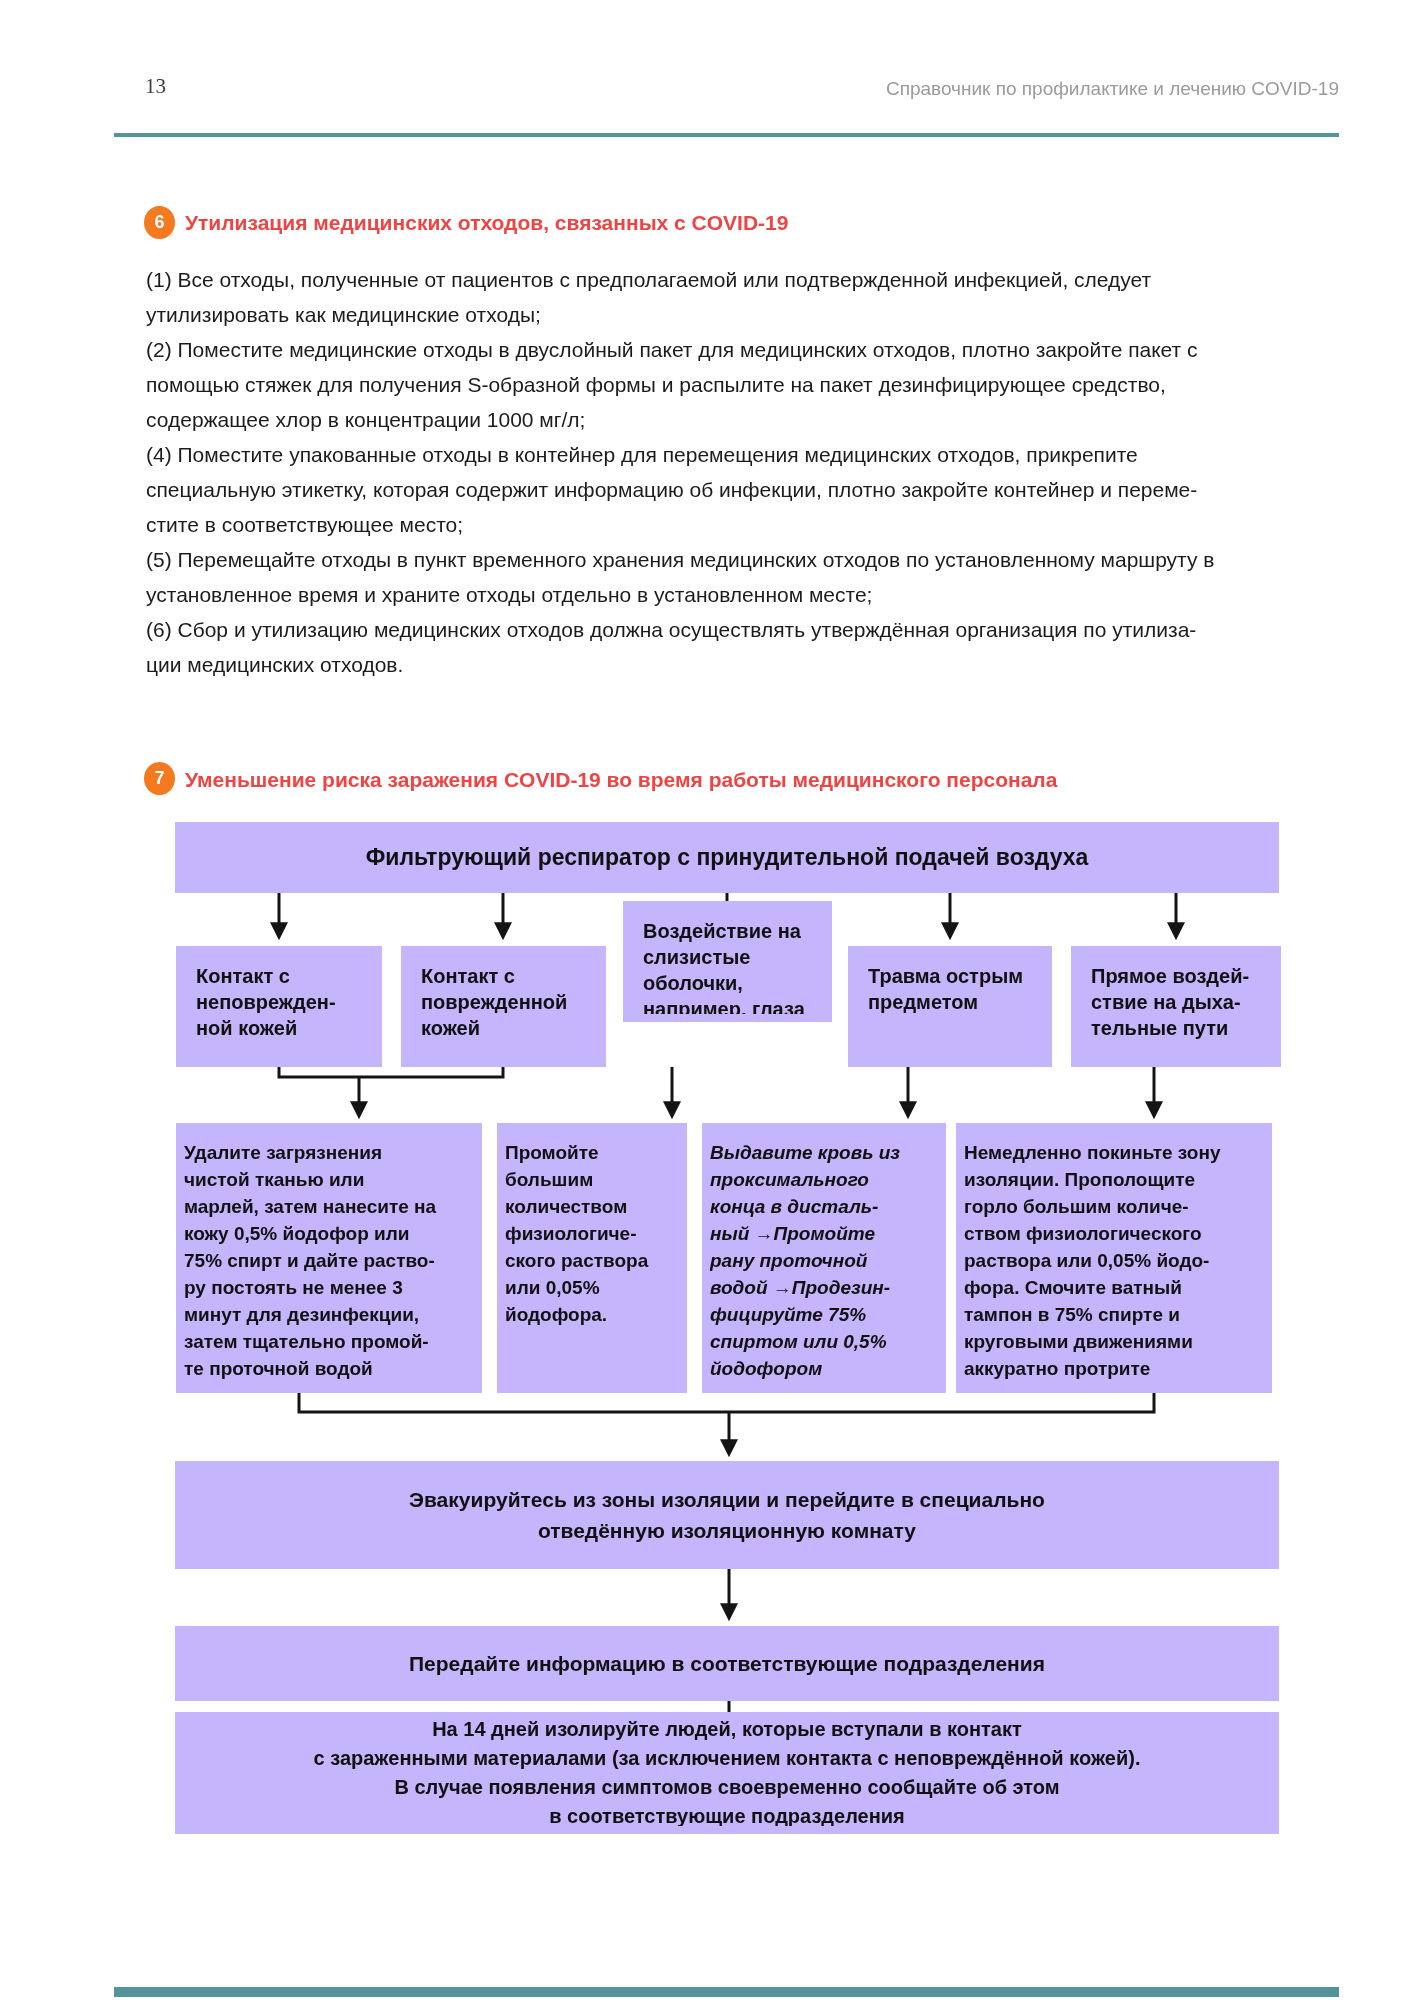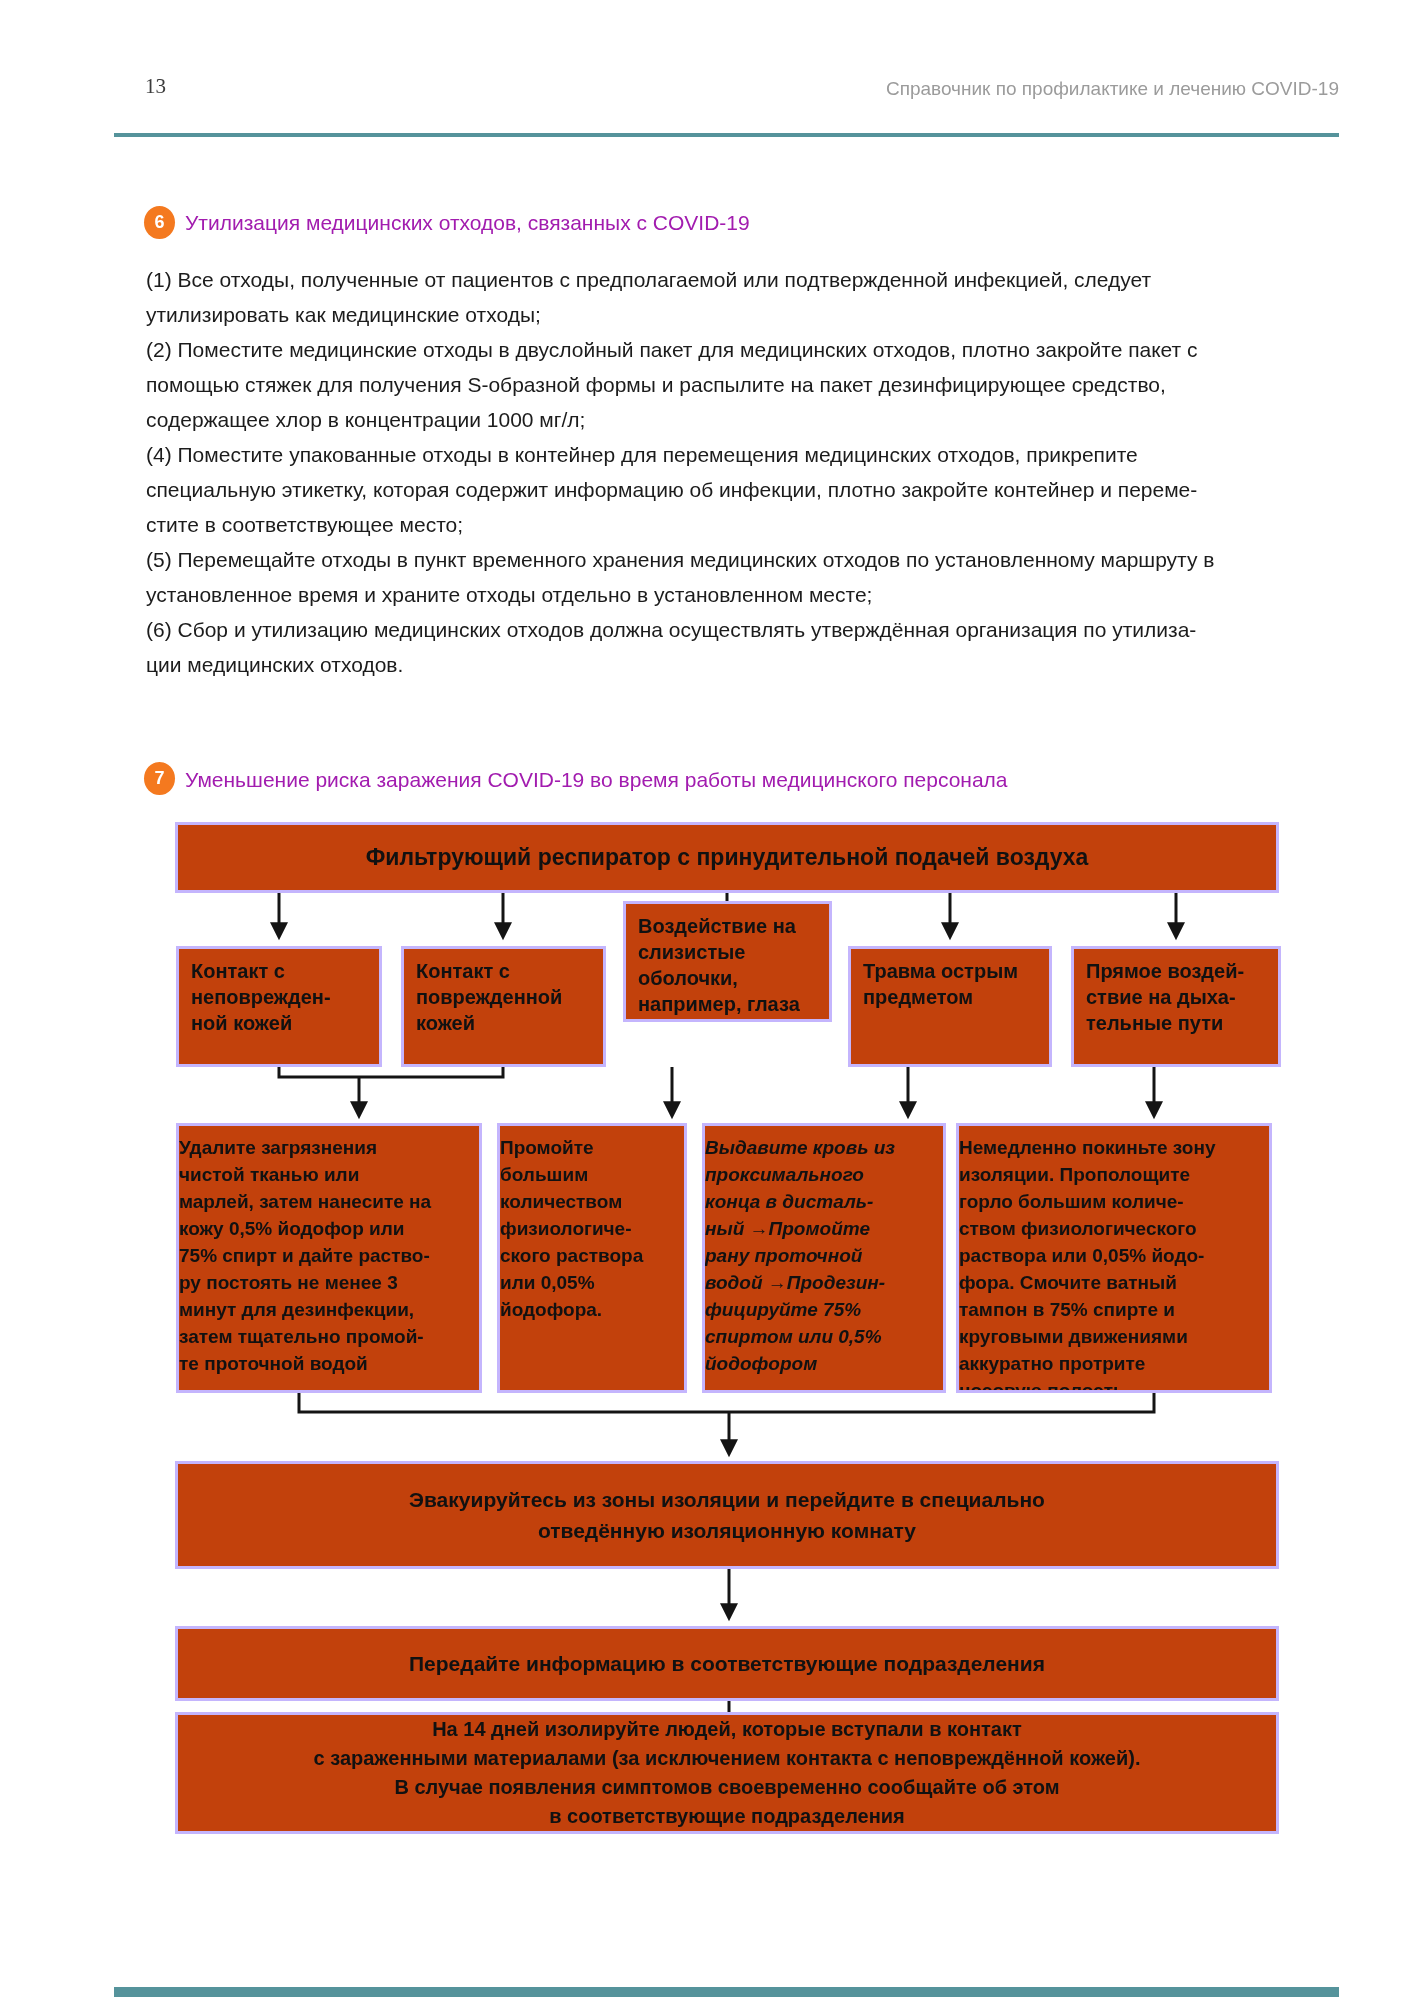--- a/index.html
+++ b/index.html
@@ -18,27 +18,27 @@
   .header-title{right:94px;top:78px;font-size:19px;color:#9b9b9b;}
   .header-rule{left:95px;top:133px;width:1225px;height:4px;background:#55939B;}
   .footer-rule{left:95px;top:1987px;width:1225px;height:10px;background:#55939B;}
   
   .badge{
     width:31px;height:33px;border-radius:50%;
     background:#F4791F;color:#ffffff;
     display:flex;align-items:center;justify-content:center;
     font-size:18px;font-weight:bold;
   }
-  .sec-title{font-size:21px;font-weight:normal;color:#a21caf;}
+  .sec-title{font-size:21px;font-weight:bold;color:#ef4444;}
   
   .paras{left:127px;top:262px;width:1190px;font-size:21px;line-height:35px;color:#1c1c1c;}
   .para{white-space:pre-line;}
   
   .box{
-    position:absolute;border:3px solid #c4b5fd;background:#c2410c;
+    position:absolute;border:8px solid #c4b5fd;background:#c4b5fd;
     box-sizing:border-box;color:#111;overflow:hidden;
   }
   .cause{font-weight:bold;font-size:20px;line-height:26px;padding:9px 12px;white-space:pre-line;}
   .resp{font-weight:bold;font-size:19px;line-height:27px;padding:8px 0;white-space:pre-line;}
   .center{display:flex;align-items:center;justify-content:center;text-align:center;font-weight:bold;white-space:pre-line;}
   .root-box{font-size:23px;}
   .step-box{font-size:21px;line-height:31px;}
   .final-box{font-size:20px;line-height:29px;}
   svg.connectors{position:absolute;left:0;top:0;pointer-events:none;}
 </style>

